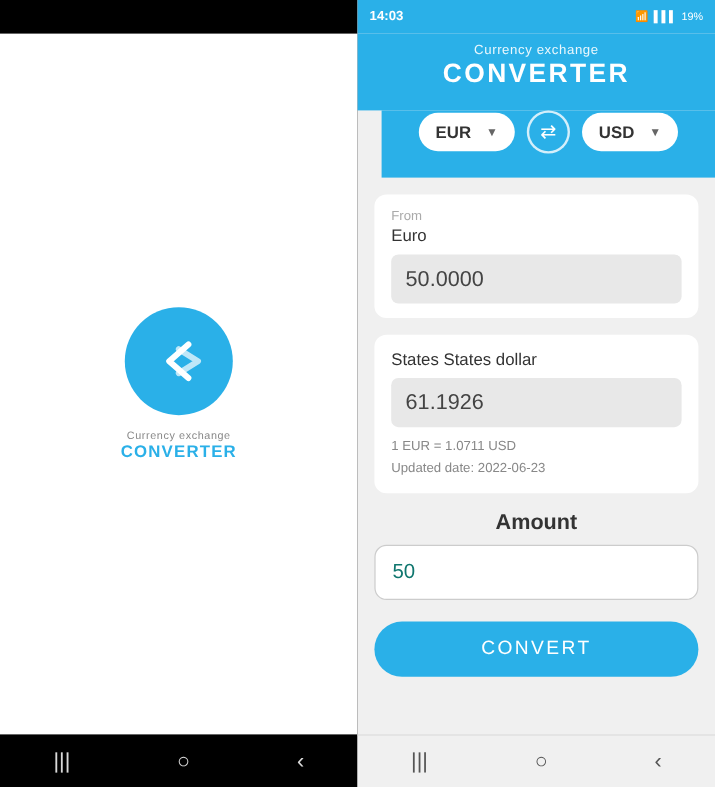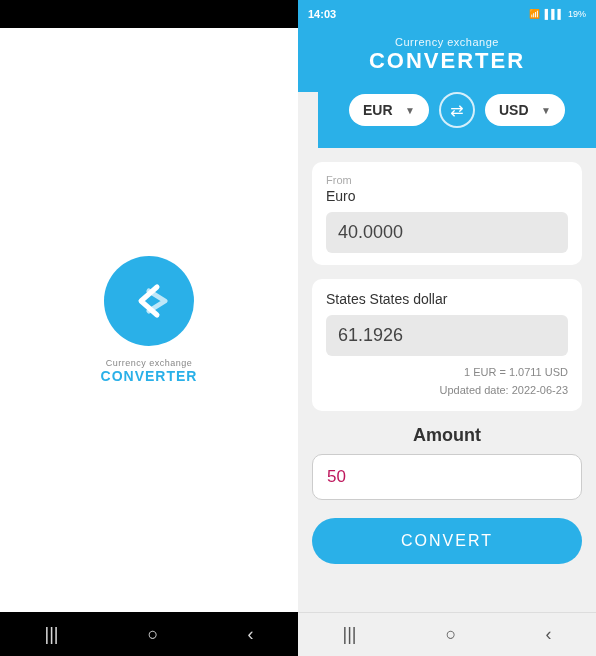--- a/index.html
+++ b/index.html
@@ -196,21 +196,20 @@
       padding: 10px 12px;
       font-size: 18px;
       color: #444;
       font-weight: 500;
     }
     .exchange-info {
       font-size: 11px;
       color: #888;
       margin-top: 8px;
       line-height: 1.6;
-      text-align: right;
     }
 
     .amount-section {
       margin-bottom: 14px;
     }
     .amount-label {
       font-size: 18px;
       font-weight: 700;
       color: #333;
       text-align: center;
@@ -220,21 +219,21 @@
       background: #fff;
       border-radius: 10px;
       padding: 2px 14px;
       border: 1.5px solid #ccc;
     }
     .amount-input {
       width: 100%;
       border: none;
       outline: none;
       font-size: 17px;
-      color: #be185d;
+      color: #0f766e;
       padding: 10px 0;
       background: transparent;
     }
 
     .convert-btn {
       background: #2ab0e8;
       color: #fff;
       border: none;
       border-radius: 30px;
       padding: 14px;
@@ -311,21 +310,21 @@
       <span>USD</span>
       <span class="arrow">▼</span>
     </button>
   </div>
 
   <div class="content-area">
 
     <div class="result-card">
       <div class="result-label">From</div>
       <div class="result-currency-name">Euro</div>
-      <div class="result-value">40.0000</div>
+      <div class="result-value">50.0000</div>
     </div>
 
     <div class="result-card">
       <div class="result-currency-name">States States dollar</div>
       <div class="result-value">61.1926</div>
       <div class="exchange-info">
         <div>1 EUR = 1.0711 USD</div>
         <div>Updated date: 2022-06-23</div>
       </div>
     </div>

